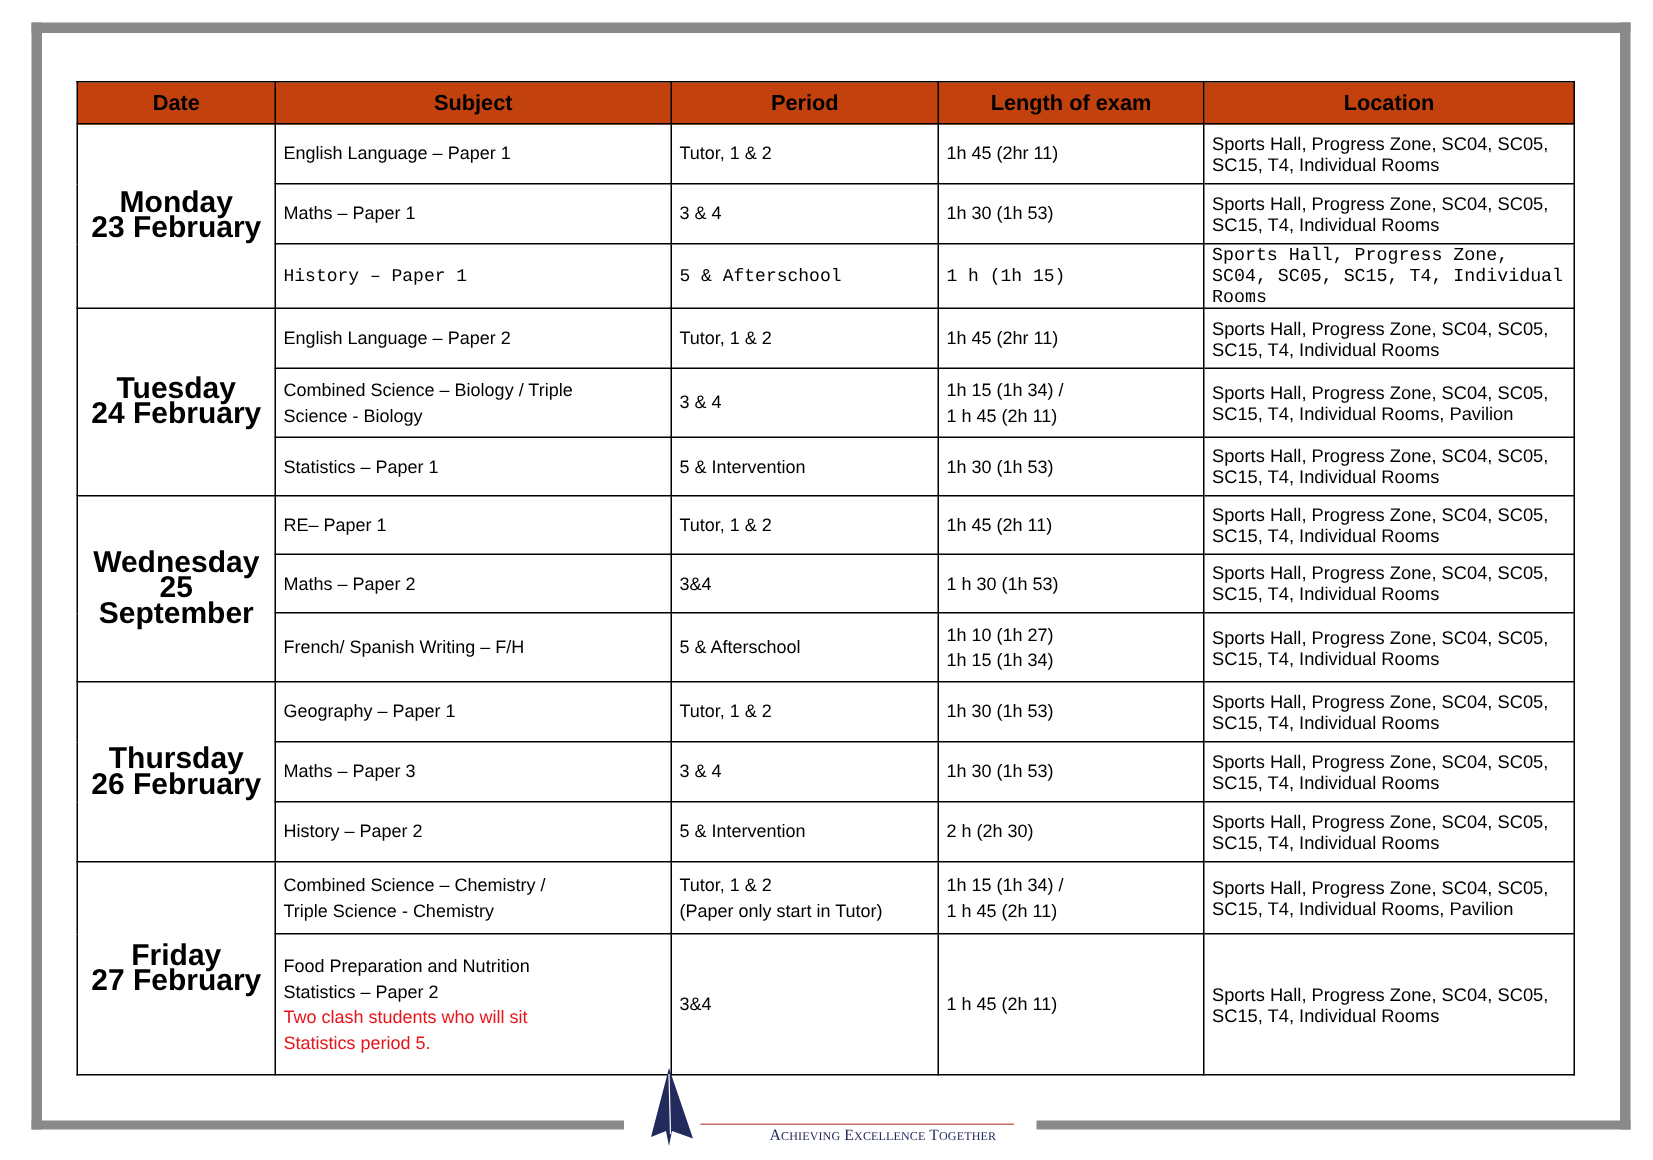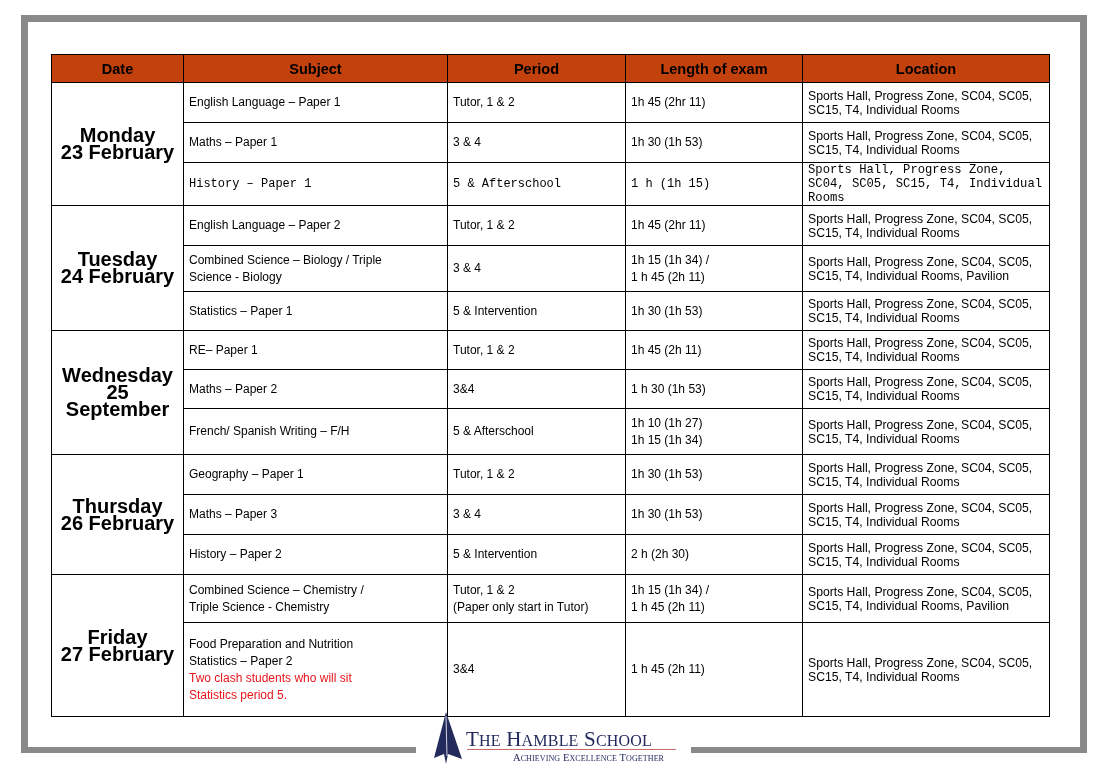--- a/index.html
+++ b/index.html
@@ -288,24 +288,19 @@
         <td class="loc"><span>Sports Hall, Progress Zone, SC04, SC05, SC15, T4, Individual Rooms</span></td>
       </tr>
     </tbody>
 </table>
 
 <div class="logo">
   <svg class="logo-sail" viewBox="0 0 32 52">
     <path d="M14 0 L2 46 L12 42 L14 52 L16 42 L30 47 Z" fill="#232a5c"></path>
     <path d="M14 4 L15 44" stroke="#ffffff" stroke-width="0.8" fill="none"></path>
   </svg>
-  <div class="logo-name">
-    <span class="big">T</span><span class="sc">HE</span>
-    <span class="big">H</span><span class="sc">AMBLE</span>
-    <span class="big">S</span><span class="sc">CHOOL</span>
-  </div>
   <div class="logo-rule"></div>
   <div class="logo-tag">
     <span>A</span><span class="sc">CHIEVING</span>
     <span>E</span><span class="sc">XCELLENCE</span>
     <span>T</span><span class="sc">OGETHER</span>
   </div>
 </div>
 
 </body></html>

